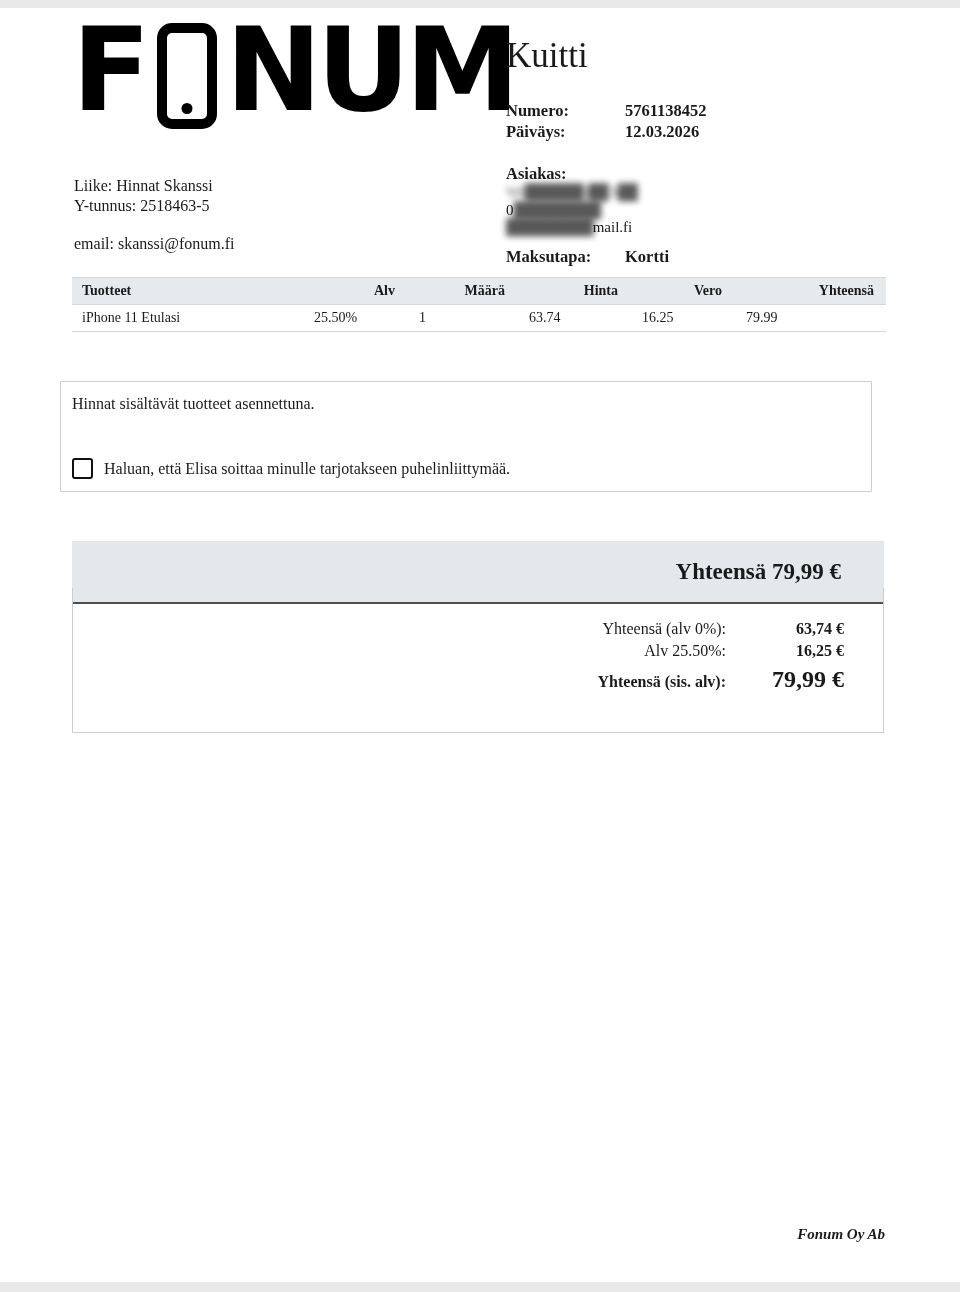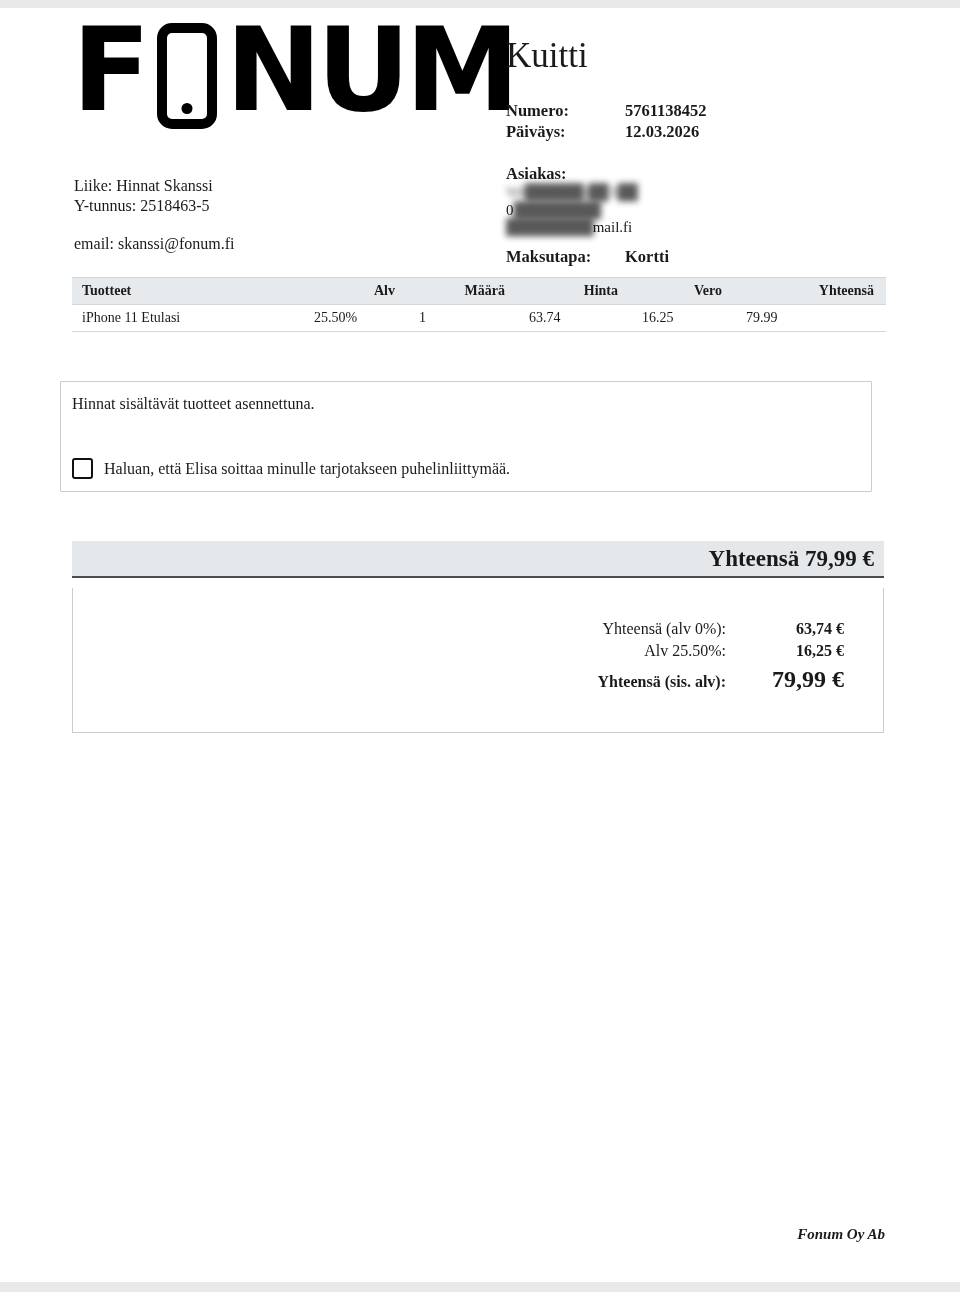--- a/index.html
+++ b/index.html
@@ -60,24 +60,24 @@
   }
   .notes-line { position:absolute; left:11px; top:13px; font-size:16px; }
   .checkbox-row { position:absolute; left:11px; bottom:12px; display:flex; align-items:center; gap:11px; }
   .checkbox {
     width:21px; height:21px; border:2.5px solid #111; border-radius:3px; background:#fff; flex:none;
   }
   .checkbox-label { font-size:16px; }
 
   
   .summary-bar {
-    position:absolute; left:72px; top:541px; width:812px; height:37px;
+    position:absolute; left:72px; top:541px; width:812px; height:63px;
     background:#e4e8ea; border-bottom:2px solid #4d4d4d;
     display:flex; align-items:center; justify-content:flex-end;
-    padding-right:10px; font-size:23px; font-weight:700;
+    padding-right:43px; font-size:23px; font-weight:700;
   }
   .summary-box {
     position:absolute; left:72px; top:588px; width:812px; height:145px;
     border:1px solid #cccccc; border-top:none;
   }
   .summary-rows { position:absolute; top:30px; right:39px; }
   .summary-row { display:flex; justify-content:flex-end; align-items:baseline; line-height:22px; }
   .summary-row-label { font-size:16px; text-align:right; }
   .summary-row-value { width:118px; text-align:right; font-weight:700; font-size:16px; }
   .summary-row.total { margin-top:6px; }

